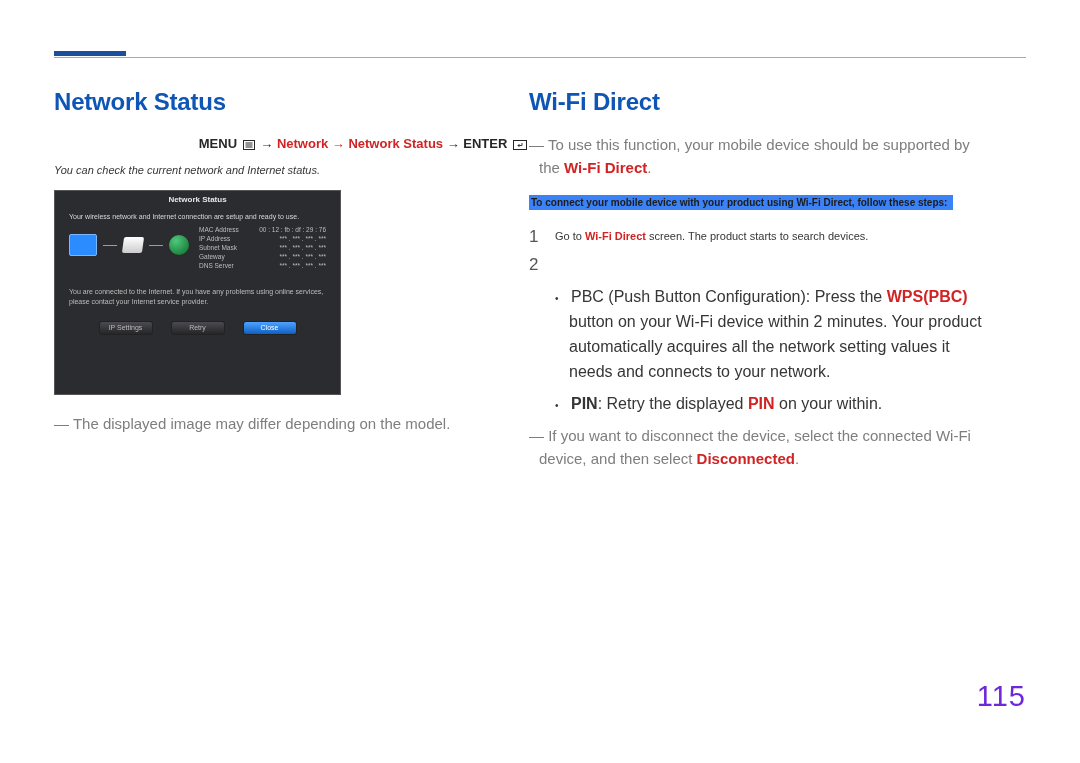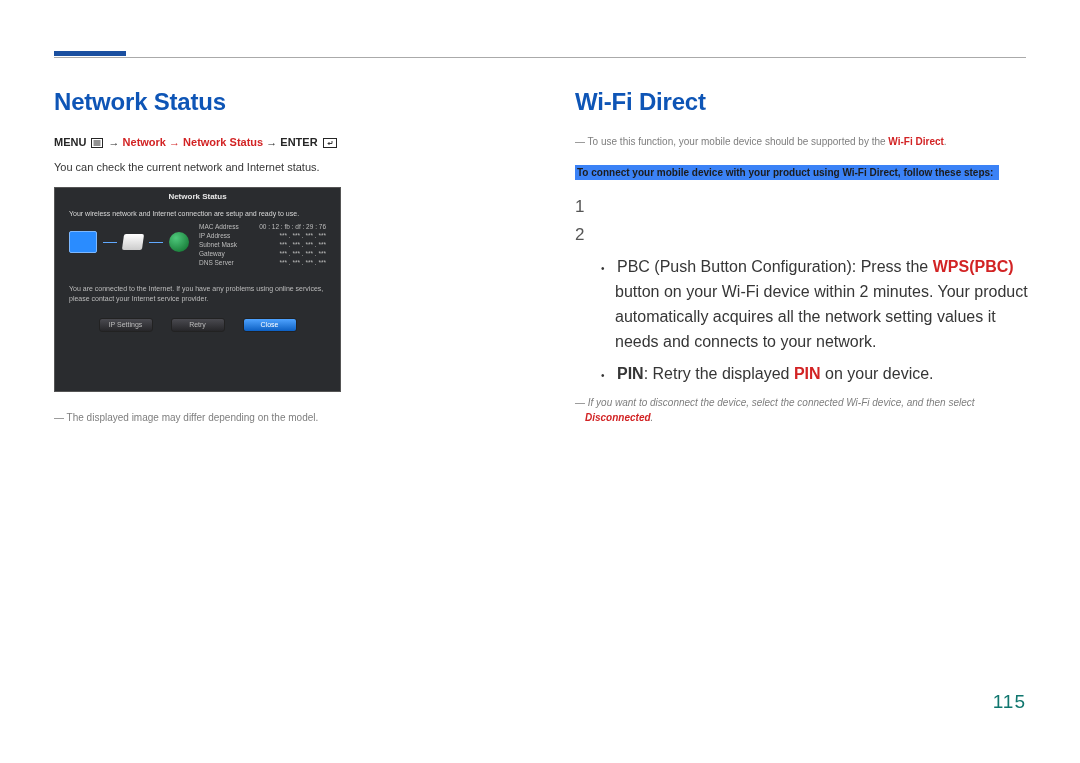--- a/index.html
+++ b/index.html
@@ -19,44 +19,45 @@
     }
     .top-rule::before {
       content: "";
       position: absolute;
       left: 0;
       top: -7px;
       width: 72px;
       height: 5px;
       background: #1a4fa0;
     }
-    .columns { display: flex; gap: 40px; }
+    .columns { display: flex; }
     .col { flex: 0 0 475px; }
-    .col-right { flex: 0 0 462px; margin-left: 6px; }
+    .col-right { flex: 0 0 462px; }
     h1.heading {
       color: #0e55b6;
       font-weight: 600;
       font-size: 24px;
       margin-bottom: 18px;
       letter-spacing: -0.2px;
     }
     .breadcrumb {
-      font-size: 11px;
+      font-size: 13px;
       font-weight: 700;
       margin-bottom: 6px;
       line-height: 1.5;
+      text-align: right;
     }
     .breadcrumb .hl { color: #d22324; }
     .breadcrumb .icon-box {
       display: inline-block; vertical-align: -2px;
       margin: 0 2px;
     }
-    .body-text { font-size: 11px; line-height: 1.5; margin-bottom: 12px; color: #363636; }
+    .body-text { font-size: 11px; line-height: 1.5; margin-bottom: 12px; color: #363636; font-style: italic; }
     .dash-note {
-      font-size: 10px; color: #7e7e7e; line-height: 1.5;
+      font-size: 15px; color: #7e7e7e; line-height: 1.5;
       margin-bottom: 10px;
       padding-left: 10px; text-indent: -10px;
     }
     .dash-note::before { content: "― "; color: #7e7e7e; }
     .dash-note .hl { color: #d22324; font-weight: 700; }
 
     
     .screenshot {
       width: 287px;
       height: 205px;
@@ -162,22 +163,22 @@
     .bullet::before {
       content: "•"; color: #363636; margin-right: 8px;
       font-size: 10px;
     }
     .bullet .hl { color: #d22324; font-weight: 700; }
     .bullet .bold { font-weight: 700; }
     .page-number {
       position: absolute;
       right: 54px;
       bottom: 50px;
-      font-size: 19px;
-      color: #0f766e;
+      font-size: 29px;
+      color: #6d28d9;
       font-weight: 400;
       letter-spacing: 1px;
     }
   </style>
 </head>
 <body>
 
 <div class="page-wrap">
   <div class="top-rule"></div>
   <div class="columns">
@@ -267,36 +268,39 @@
         <span>To use this function, your mobile device should be supported by the </span><span class="hl">Wi-Fi Direct</span><span>.</span>
       </div>
 
       <div class="subhead-wrap">
         <span class="subhead">To connect your mobile device with your product using Wi-Fi Direct, follow these steps:</span>
       </div>
 
       <div class="step-list">
         <div class="step">
           <div class="step-num">1</div>
+          <div class="step-text">
+            <span>Go to </span><span class="hl">Wi-Fi Direct</span><span> screen. The product starts to search devices.</span>
+          </div>
         </div>
         <div class="step">
           <div class="step-num">2</div>
         </div>
       </div>
 
       <div class="bullets">
         <div class="bullet">
           <span>PBC (Push Button Configuration): Press the </span><span class="hl">WPS(PBC)</span><span> button on your Wi-Fi device within 2 minutes. Your product automatically acquires all the network setting values it needs and connects to your network.</span>
         </div>
         <div class="bullet">
-          <span class="bold">PIN</span><span>: Retry the displayed </span><span class="hl">PIN</span><span> on your device.</span>
-        </div>
-      </div>
-
-      <div class="dash-note" style="margin-top:6px;font-style:italic;">
+          <span class="bold">PIN</span><span>: Retry the displayed </span><span class="hl">PIN</span><span> on your within.</span>
+        </div>
+      </div>
+
+      <div class="dash-note" style="margin-top:6px;">
         <span>If you want to disconnect the device, select the connected Wi-Fi device, and then select </span><span class="hl">Disconnected</span><span>.</span>
       </div>
 
     </div>
   </div>
 </div>
 
 <div class="page-number">115</div>
 
 </body></html>

